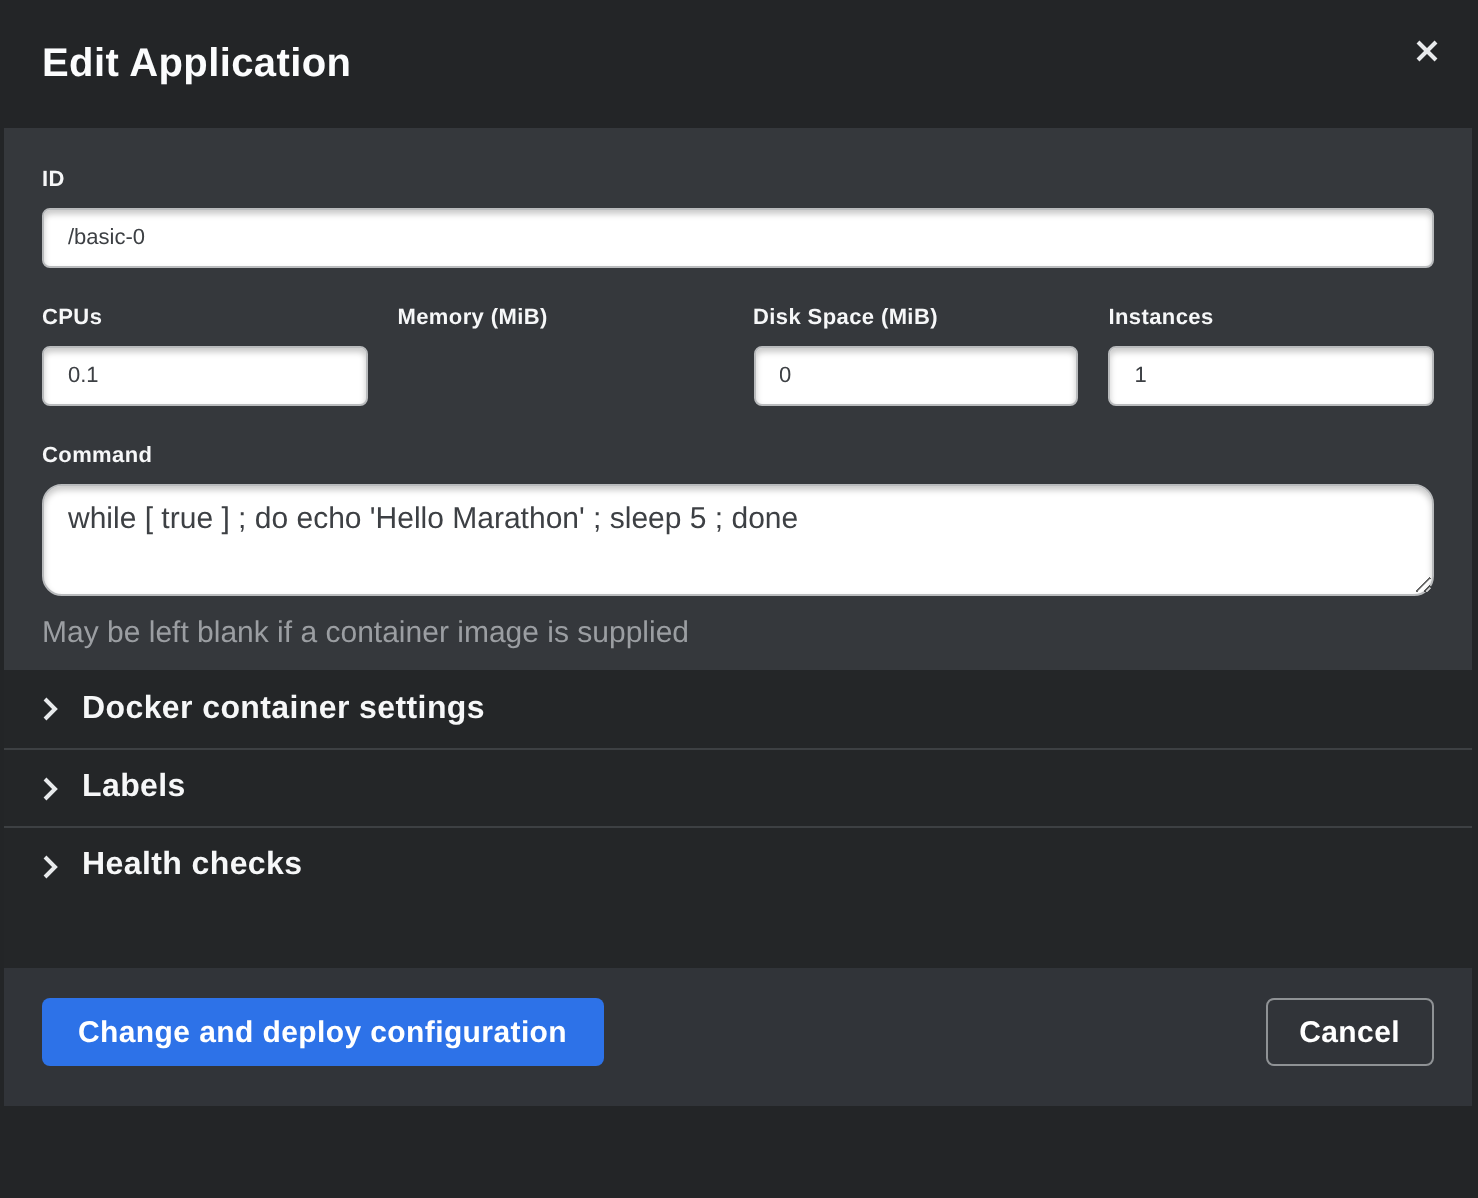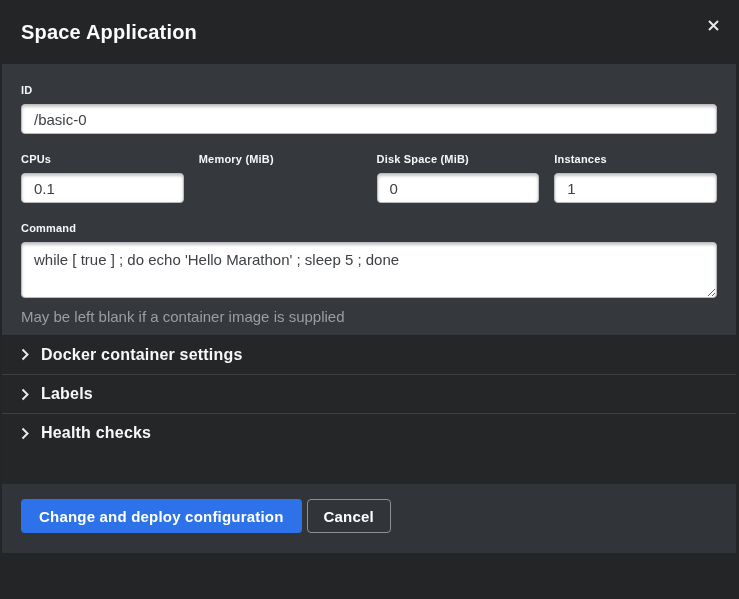--- a/index.html
+++ b/index.html
@@ -46,34 +46,34 @@
   .field-label {
     display: block;
     color: #f6f7f8; font-size: 11px; font-weight: 700;
     margin-bottom: 8px; letter-spacing: .2px;
   }
   .text-input {
     width: 100%; height: 30px;
     background: #fff;
     border: 1px solid #b9bbbd; border-radius: 4px;
     box-shadow: inset 0 2px 3px rgba(0,0,0,.22);
-    color: #3d4044; font-size: 15px;
+    color: #3d4044; font-size: 11px;
     font-family: "Liberation Sans", "DejaVu Sans", sans-serif;
     padding: 0 12px; outline: none;
   }
   .form-row {
     display: grid;
     grid-template-columns: repeat(4, 1fr);
     column-gap: 15px;
     margin-bottom: 19px;
   }
   .command-textarea {
     width: 100%; height: 56px;
     background: #fff;
-    border: 1px solid #b9bbbd; border-radius: 4px;
+    border: 1px solid #b9bbbd; border-radius: 10px;
     box-shadow: inset 0 2px 3px rgba(0,0,0,.22);
     color: #3d4044; font-size: 15px;
     font-family: "Liberation Sans", "DejaVu Sans", sans-serif;
     padding: 8px 12px; outline: none;
     resize: both; display: block;
   }
   .help-text {
     color: #9b9ea2; font-size: 15px;
     margin-top: 10px;
   }
@@ -97,20 +97,21 @@
   .section-label {
     color: #f6f7f8; font-size: 16px; font-weight: 700;
     letter-spacing: .2px;
   }
   
   .modal-footer {
     height: 69px; flex: none;
     background: #313439;
     display: flex; align-items: flex-start;
     padding: 15px 19px 4px 19px;
+    justify-content: space-between;
   }
   .btn {
     height: 34px; border-radius: 4px;
     font-size: 15px; font-weight: 700;
     font-family: "Liberation Sans", "DejaVu Sans", sans-serif;
     cursor: pointer; letter-spacing: .2px;
   }
   .btn-primary {
     background: #2d72e8; color: #fff;
     border: none; padding: 0 18px;
@@ -120,21 +121,21 @@
     border: 1px solid #8f9295; padding: 0 16px;
     margin-left: 5px;
   }
 </style>
 </head>
 <body>
 
 <div class="modal">
 
   <div class="modal-header">
-    <h1 class="modal-title">Space Application</h1>
+    <h1 class="modal-title">Edit Application</h1>
     <button class="close-btn" aria-label="Close">
       <svg width="11" height="11" viewBox="0 0 11 11">
         <line x1="1" y1="1" x2="10" y2="10" stroke="#e8eaec" stroke-width="2"></line>
         <line x1="10" y1="1" x2="1" y2="10" stroke="#e8eaec" stroke-width="2"></line>
       </svg>
     </button>
   </div>
 
   <div class="form-area">
 

